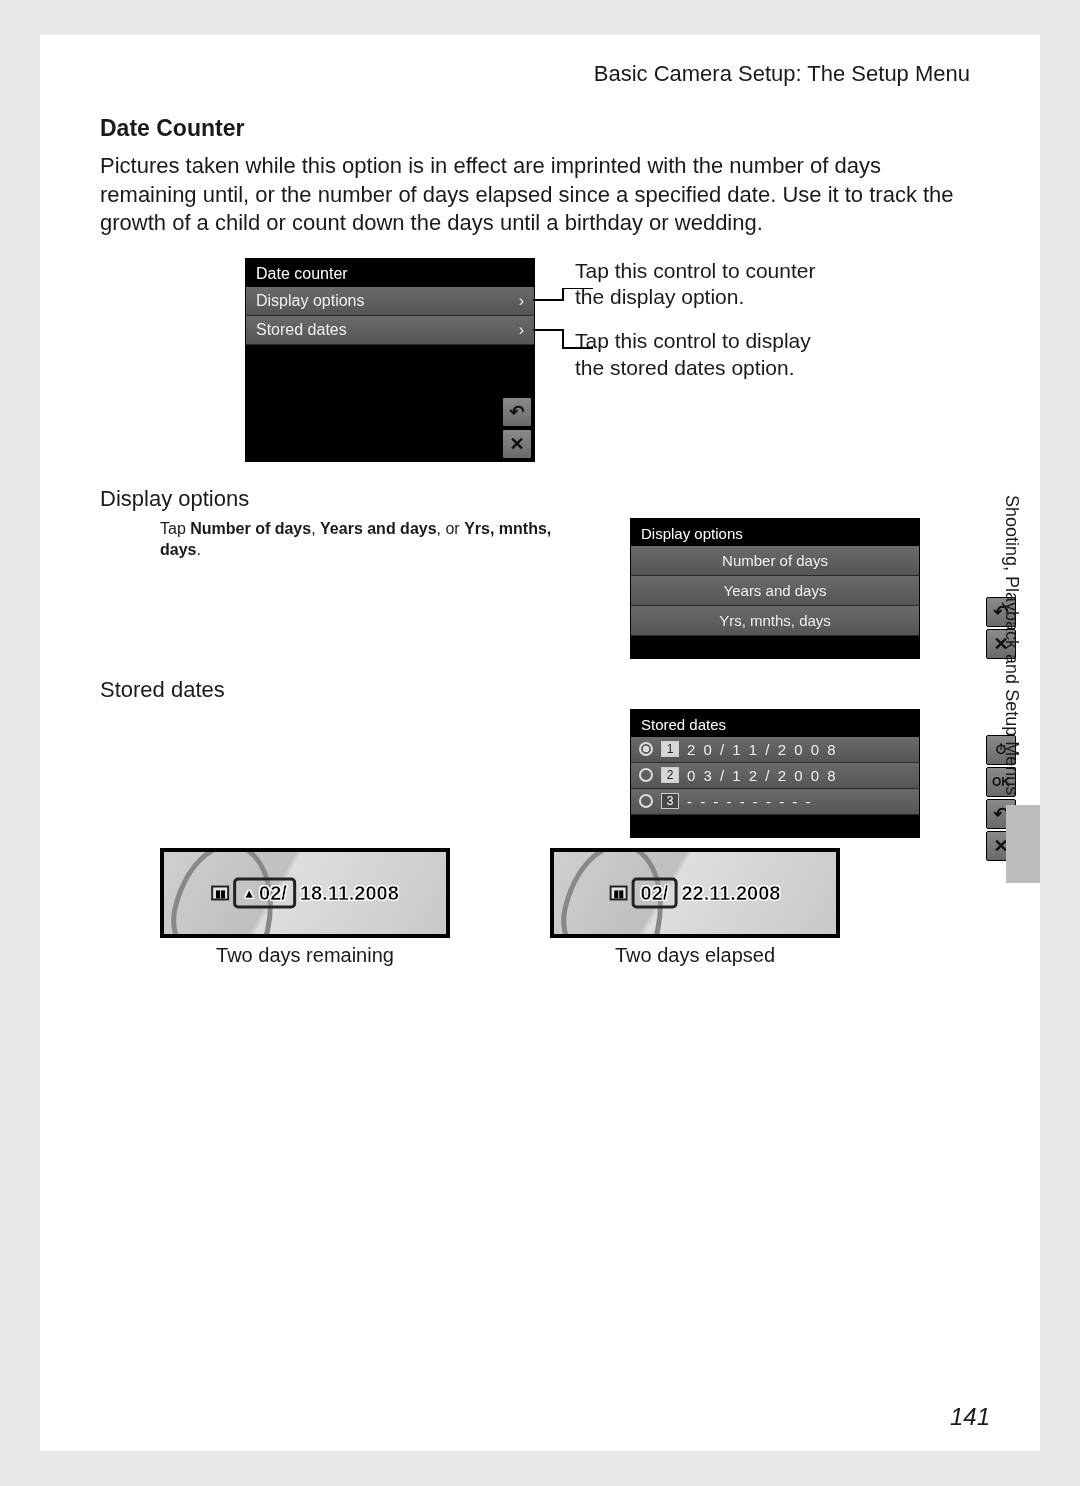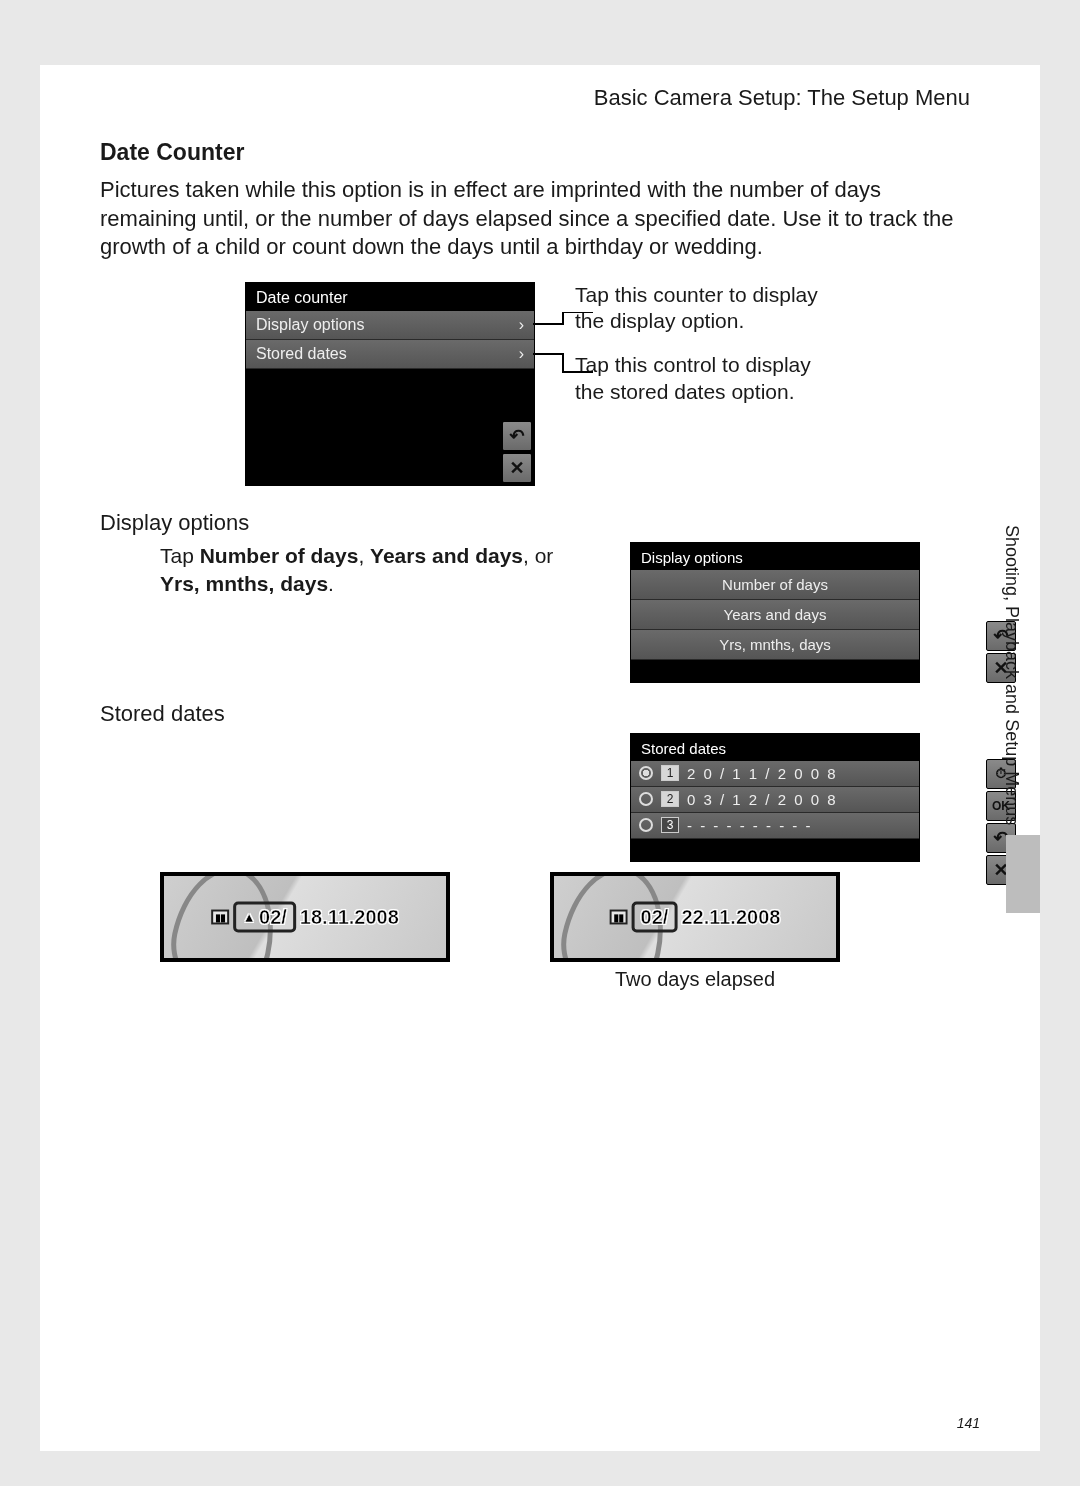--- a/index.html
+++ b/index.html
@@ -8,22 +8,21 @@
     background: #e8e8e8;
     width: 1080px;
     height: 1486px;
     position: relative;
     color: #1a1a1a;
   }
   .page {
     background: #fff;
     position: absolute;
     left: 40px; right: 40px; top: 35px; bottom: 35px;
-    padding: 20px 60px 40px 60px;
-    margin-top: 30px;
+    padding: 26px 60px 40px 60px;
   }
   .header-line {
     text-align: right;
     font-size: 22px;
     margin-bottom: 28px;
     padding-right: 10px;
   }
   h2.section {
     font-weight: 700;
     font-size: 23px;
@@ -45,24 +44,24 @@
   .side-tab {
     position: absolute;
     right: 0;
     top: 770px;
     width: 34px;
     height: 78px;
     background: #bdbdbd;
   }
   .page-number {
     position: absolute;
-    right: 60px;
+    right: 50px;
     bottom: 20px;
     font-style: italic;
-    font-size: 14px;
+    font-size: 24px;
   }
 
   
   .mock-row1 {
     display: flex;
     justify-content: center;
     gap: 40px;
     margin-bottom: 24px;
   }
   .screen1 {
@@ -103,21 +102,21 @@
   }
   .callouts .c { margin-bottom: 18px; }
 
   
   .sub {
     font-size: 22px;
     margin: 18px 0 6px;
   }
   .indent {
     margin-left: 60px;
-    font-size: 21px;
+    font-size: 16px;
     line-height: 1.35;
     max-width: 420px;
   }
 
   
   .two-col {
     display: flex;
     gap: 24px;
     align-items: flex-start;
     margin-bottom: 10px;
@@ -275,21 +274,21 @@
         <div style="display:flex; justify-content:flex-end; gap:2px; padding:0 2px 2px;">
           <div class="mini-btn">✕</div>
         </div>
       </div>
       <svg class="svg-overlay" style="left:288px; top:30px;" width="70" height="90">
         <path d="M0 12 L30 12 L30 0 L60 0" stroke="#000" stroke-width="2" fill="none"></path>
         <path d="M0 42 L30 42 L30 60 L60 60" stroke="#000" stroke-width="2" fill="none"></path>
       </svg>
     </div>
     <div class="callouts">
-      <div class="c">Tap this counter to display the display option.</div>
+      <div class="c">Tap this control to counter the display option.</div>
       <div class="c">Tap this control to display the stored dates option.</div>
     </div>
   </div>
 
   <div class="sub">Display options</div>
   <div class="two-col">
     <div class="indent">
       <span>Tap </span><b>Number of days</b><span>, </span><b>Years and days</b><span>, or </span><b>Yrs, mnths, days</b><span>.</span>
     </div>
     <div class="screen-wrap">
@@ -344,20 +343,21 @@
       <div class="img">
         <div class="stamp">
           <span class="tiny">▮▮</span>
           <span class="boxed">
             <span style="font-size:14px;">▲</span>
             <span>02/</span>
           </span>
           <span>18.11.2008</span>
         </div>
       </div>
+      <div class="cap">Two days remaining</div>
     </div>
     <div class="thumb">
       <div class="img">
         <div class="stamp">
           <span class="tiny">▮▮</span>
           <span class="boxed">
             <span>02/</span>
           </span>
           <span>22.11.2008</span>
         </div>

